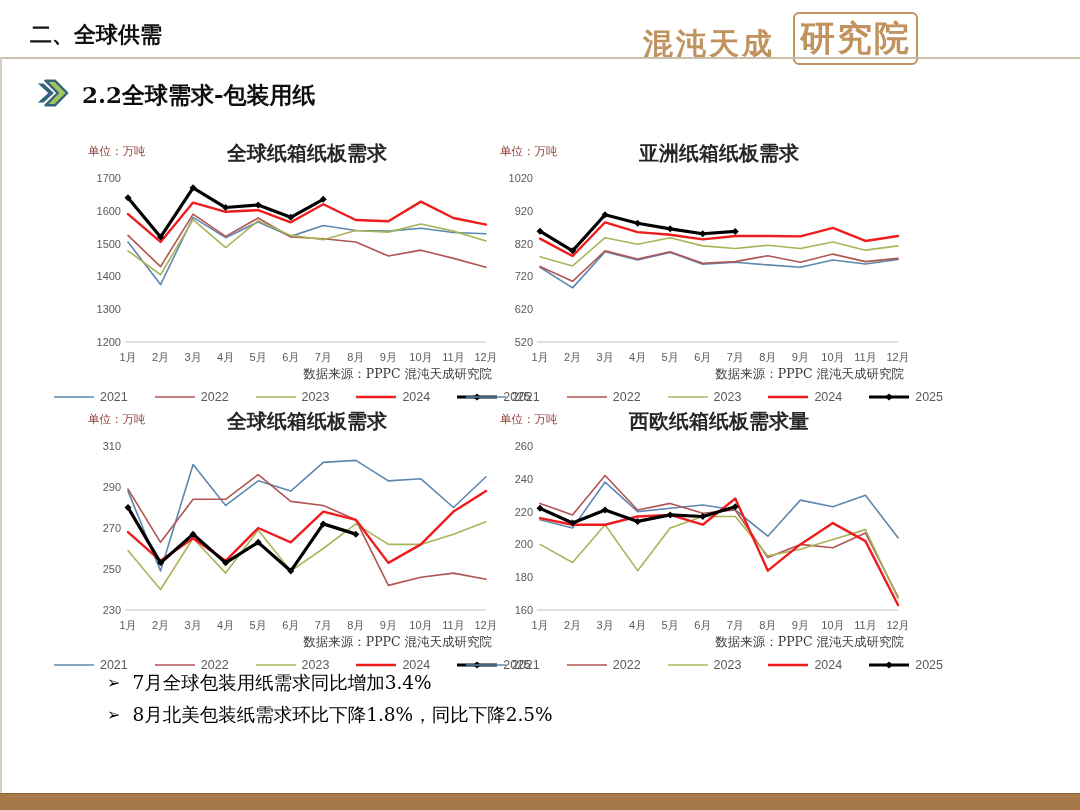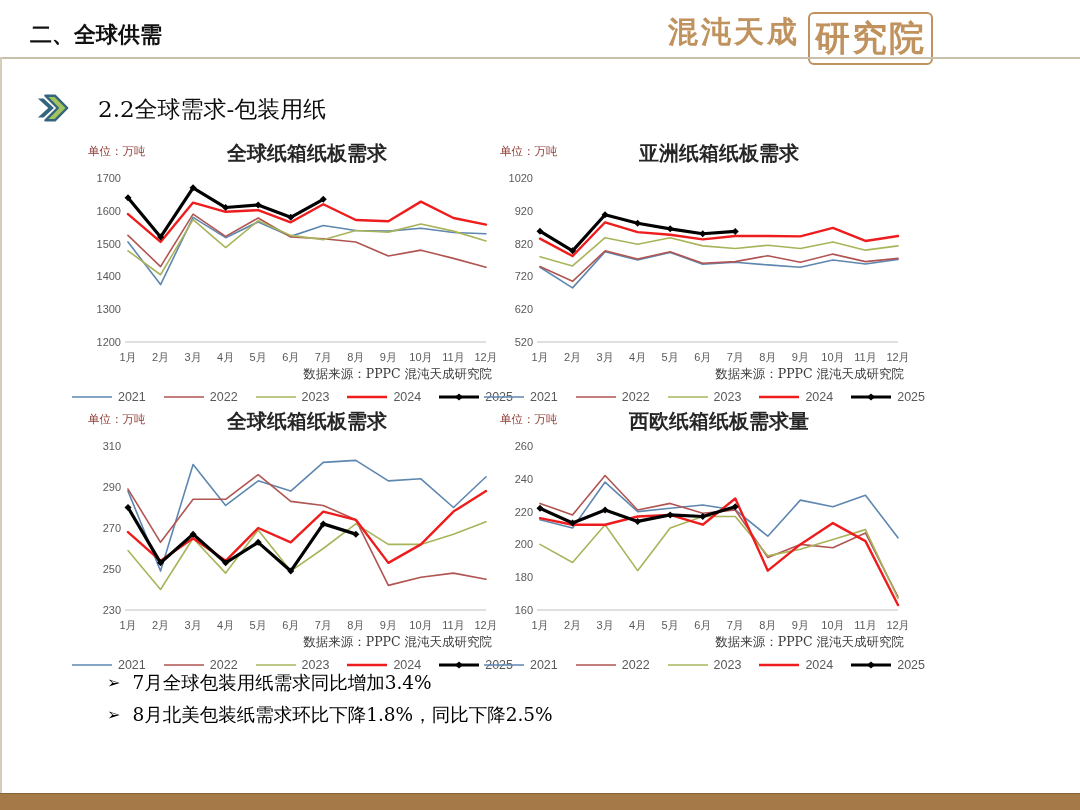--- a/index.html
+++ b/index.html
@@ -3,44 +3,44 @@
 <meta charset="utf-8">
 <style>
   html,body{margin:0;padding:0;background:#ffffff;}
   body{width:1080px;height:810px;overflow:hidden;
        font-family:"Liberation Sans","DejaVu Sans",sans-serif;color:#1a1a1a;}
   .slide{position:relative;width:936px;height:810px;background:#fff;}
 
   
   .section-heading{position:absolute;left:30px;top:20px;font-size:22px;font-weight:bold;
        font-family:"DejaVu Serif","Liberation Serif",serif;color:#111;}
-  .logo{position:absolute;right:3px;top:12px;display:flex;align-items:flex-start;gap:8px;
+  .logo{position:absolute;right:18px;top:12px;display:flex;align-items:flex-end;gap:18px;
        font-family:"DejaVu Serif","Liberation Serif",serif;font-weight:bold;}
   .logo .brand{font-size:30px;letter-spacing:3px;color:#c0925e;}
   .logo .boxed{font-size:35px;color:#c0925e;border:2px solid #c0925e;border-radius:6px;
        padding:1px 5px;letter-spacing:2px;}
   .header-rule{position:absolute;left:0;top:57px;width:1080px;height:2px;background:#c9c0ab;}
   .left-rule{position:absolute;left:0;top:57px;width:2px;height:736px;background:#d5cdbc;}
 
   
   .title-row{position:absolute;left:36px;top:78px;display:flex;align-items:center;gap:12px;}
-  .title-row h1{margin:16px;font-size:23px;font-weight:normal;color:#0d0d0d;
+  .title-row h1{margin:0;font-size:23px;font-weight:bold;color:#0d0d0d;
        font-family:"DejaVu Serif","Liberation Serif",serif;}
 
   
   .chart{position:absolute;width:412px;}
   .chart-head{position:relative;height:30px;}
   .chart-title{display:block;text-align:center;font-size:20px;font-weight:bold;color:#262626;
        padding-left:30px;font-family:"DejaVu Serif","Liberation Serif",serif;}
   .unit{position:absolute;left:2px;top:4px;font-size:11.5px;color:#8f3b34;}
   .plot{width:412px;height:198px;}
   .plot svg text{font-family:"Liberation Sans","DejaVu Sans",sans-serif;font-size:11px;fill:#595959;}
   .source{text-align:right;padding-right:6px;font-size:12.5px;color:#3a3a3a;margin-top:-2px;
        font-family:"DejaVu Serif","Liberation Serif",serif;}
-  .legend{display:flex;justify-content:center;align-items:center;gap:17px;margin-top:7px;}
+  .legend{display:flex;justify-content:center;align-items:center;gap:26px;margin-top:7px;}
   .legend .li{display:inline-flex;align-items:center;}
   .legend .lt{font-size:12.5px;color:#595959;margin-left:5px;}
 
   #c0{left:86px;top:140px;} #c1{left:498px;top:140px;}
   #c2{left:86px;top:408px;} #c3{left:498px;top:408px;}
 
   
   .summary{position:absolute;left:95px;top:670px;font-size:18.5px;color:#000;
        font-family:"DejaVu Serif","Liberation Serif",serif;}
   .summary p{margin:0 0 6px 0;line-height:26px;}

